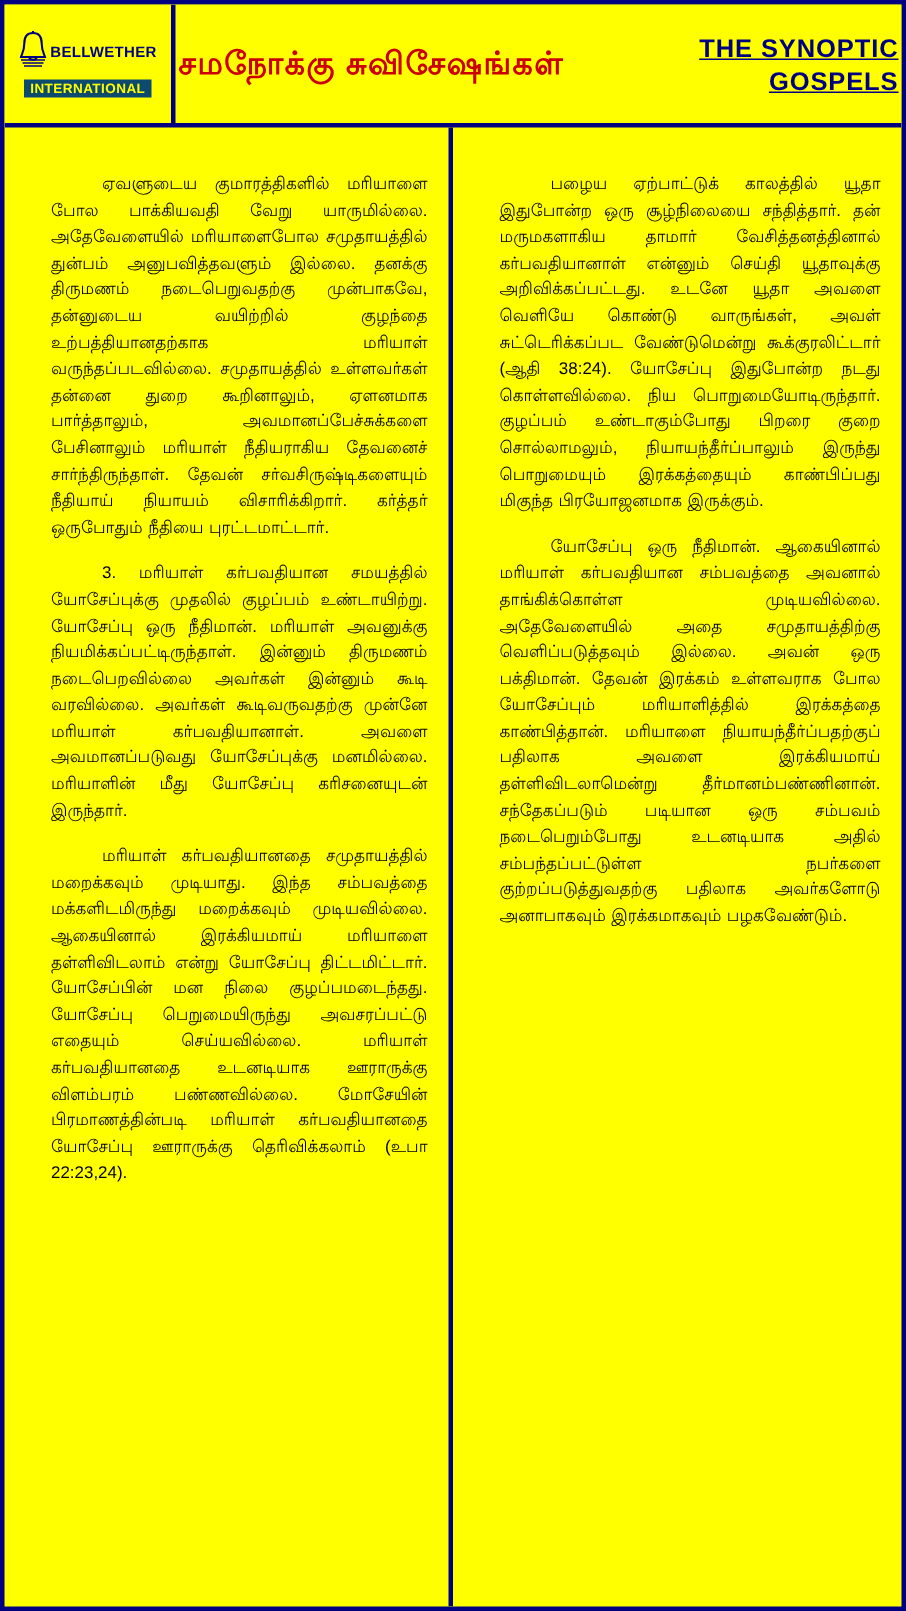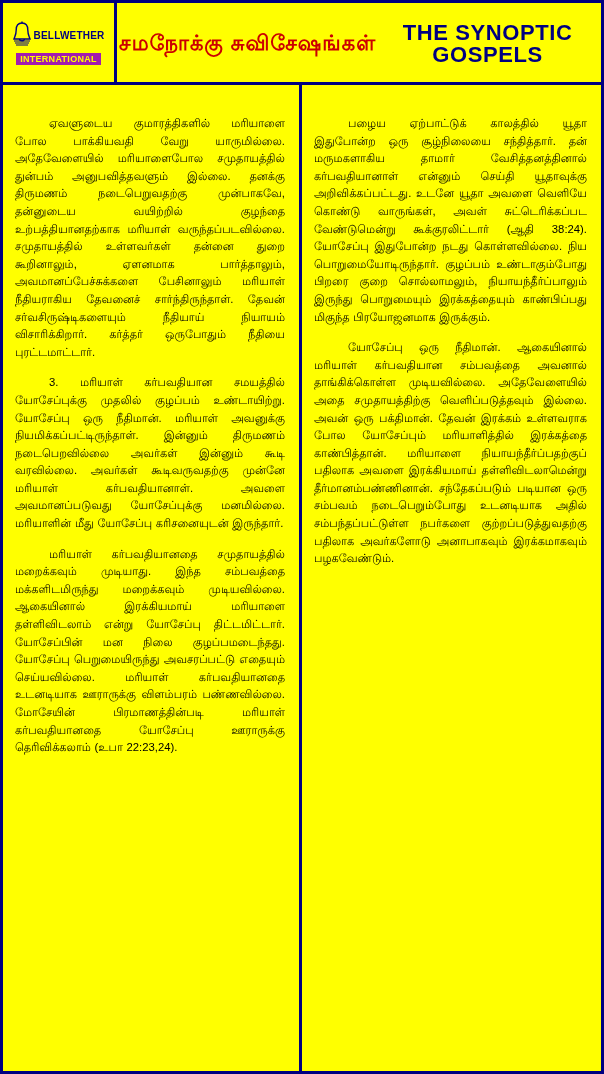--- a/index.html
+++ b/index.html
@@ -58,21 +58,21 @@
     font-family: "Liberation Sans", sans-serif;
     font-weight: bold;
     font-size: 10px;
     line-height: 11px;
     color: #000080;
     text-align: center;
     letter-spacing: 0.2px;
   }
   .logo-text .l2 { display: block; }
   .logo-band {
-    background: #a21caf;
+    background: #0c4a6e;
     color: #ffff00;
     font-size: 9px;
     font-weight: bold;
     padding: 1px 4px;
     margin-top: 2px;
     letter-spacing: 0.3px;
     text-align: center;
   }
   .title-box {
     flex: 1;
@@ -89,36 +89,37 @@
     font-size: 21px;
     line-height: 26px;
     letter-spacing: 1px;
     text-align: center;
     white-space: nowrap;
   }
   .title-en {
     color: #000080;
     font-family: "Liberation Sans", sans-serif;
     font-weight: bold;
-    font-size: 22px;
+    font-size: 17px;
     line-height: 22px;
     letter-spacing: 0.6px;
-    text-align: center;
+    text-align: right;
     margin-top: 3px;
+    text-decoration: underline;
   }
   
   .columns {
     display: flex;
     height: calc(100% - 82px);
     box-sizing: border-box;
   }
   .col {
     width: 50%;
     box-sizing: border-box;
-    padding: 30px 14px 10px 12px;
+    padding: 30px 14px 10px 31px;
   }
   .col.left {
     border-right: 3px solid #000080;
   }
   .para {
     color: #000000;
     font-family: "Liberation Sans", sans-serif;
     font-size: 11.3px;
     line-height: 17.6px;
     text-align: justify;

